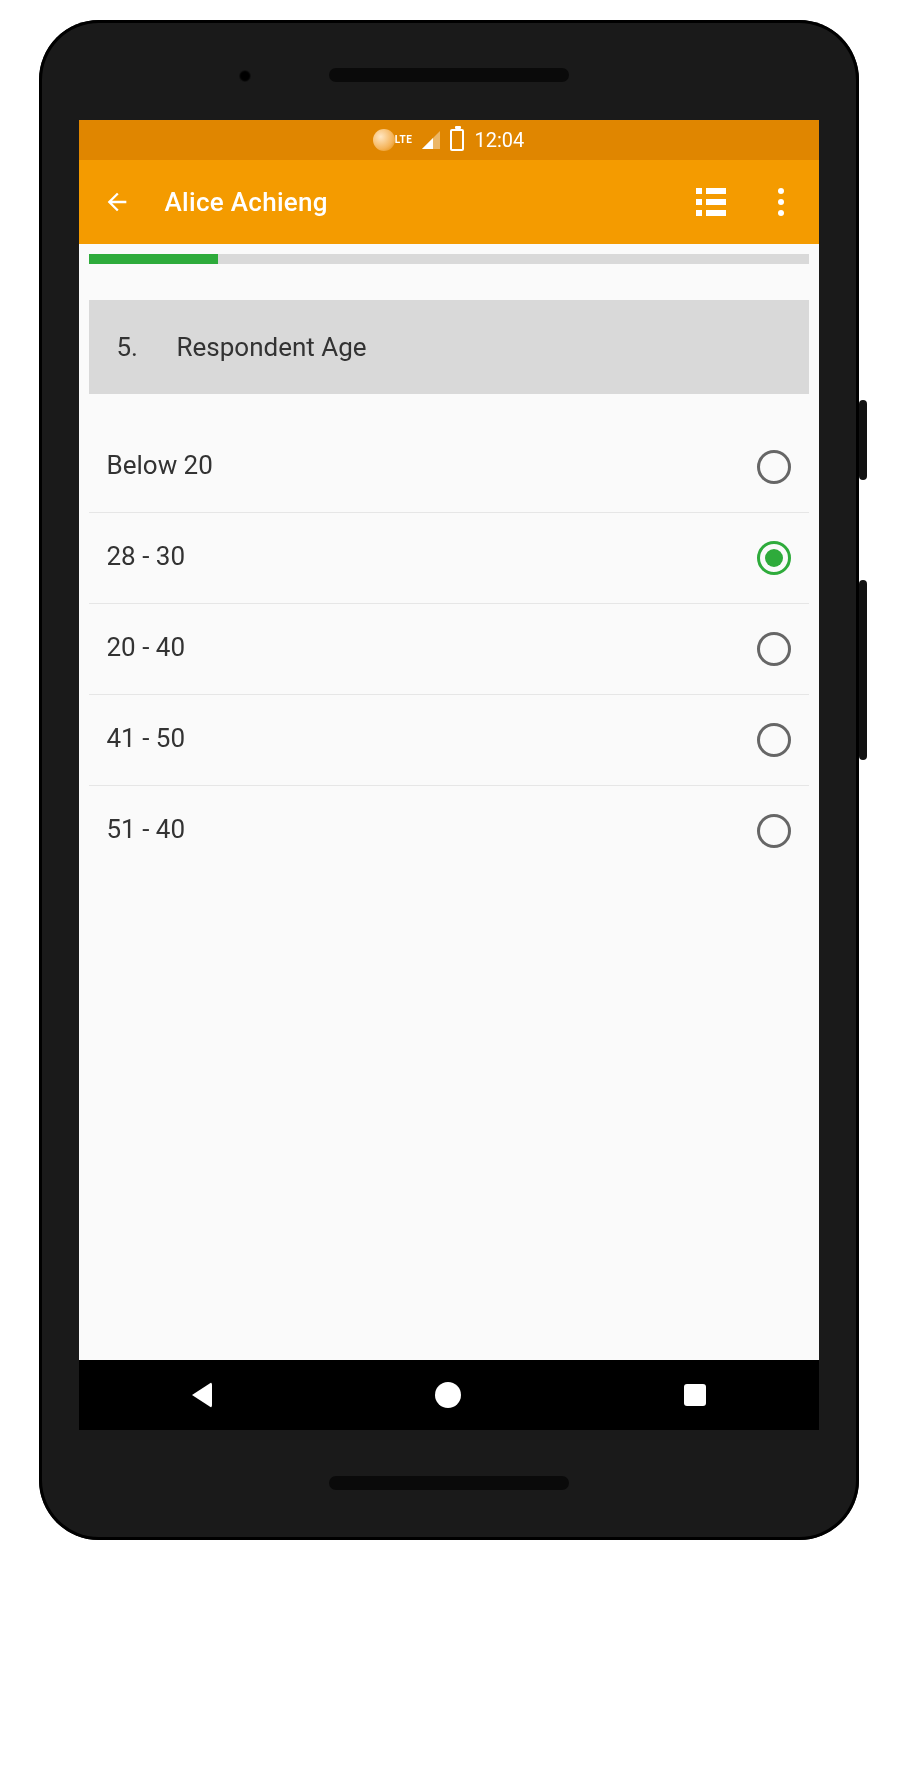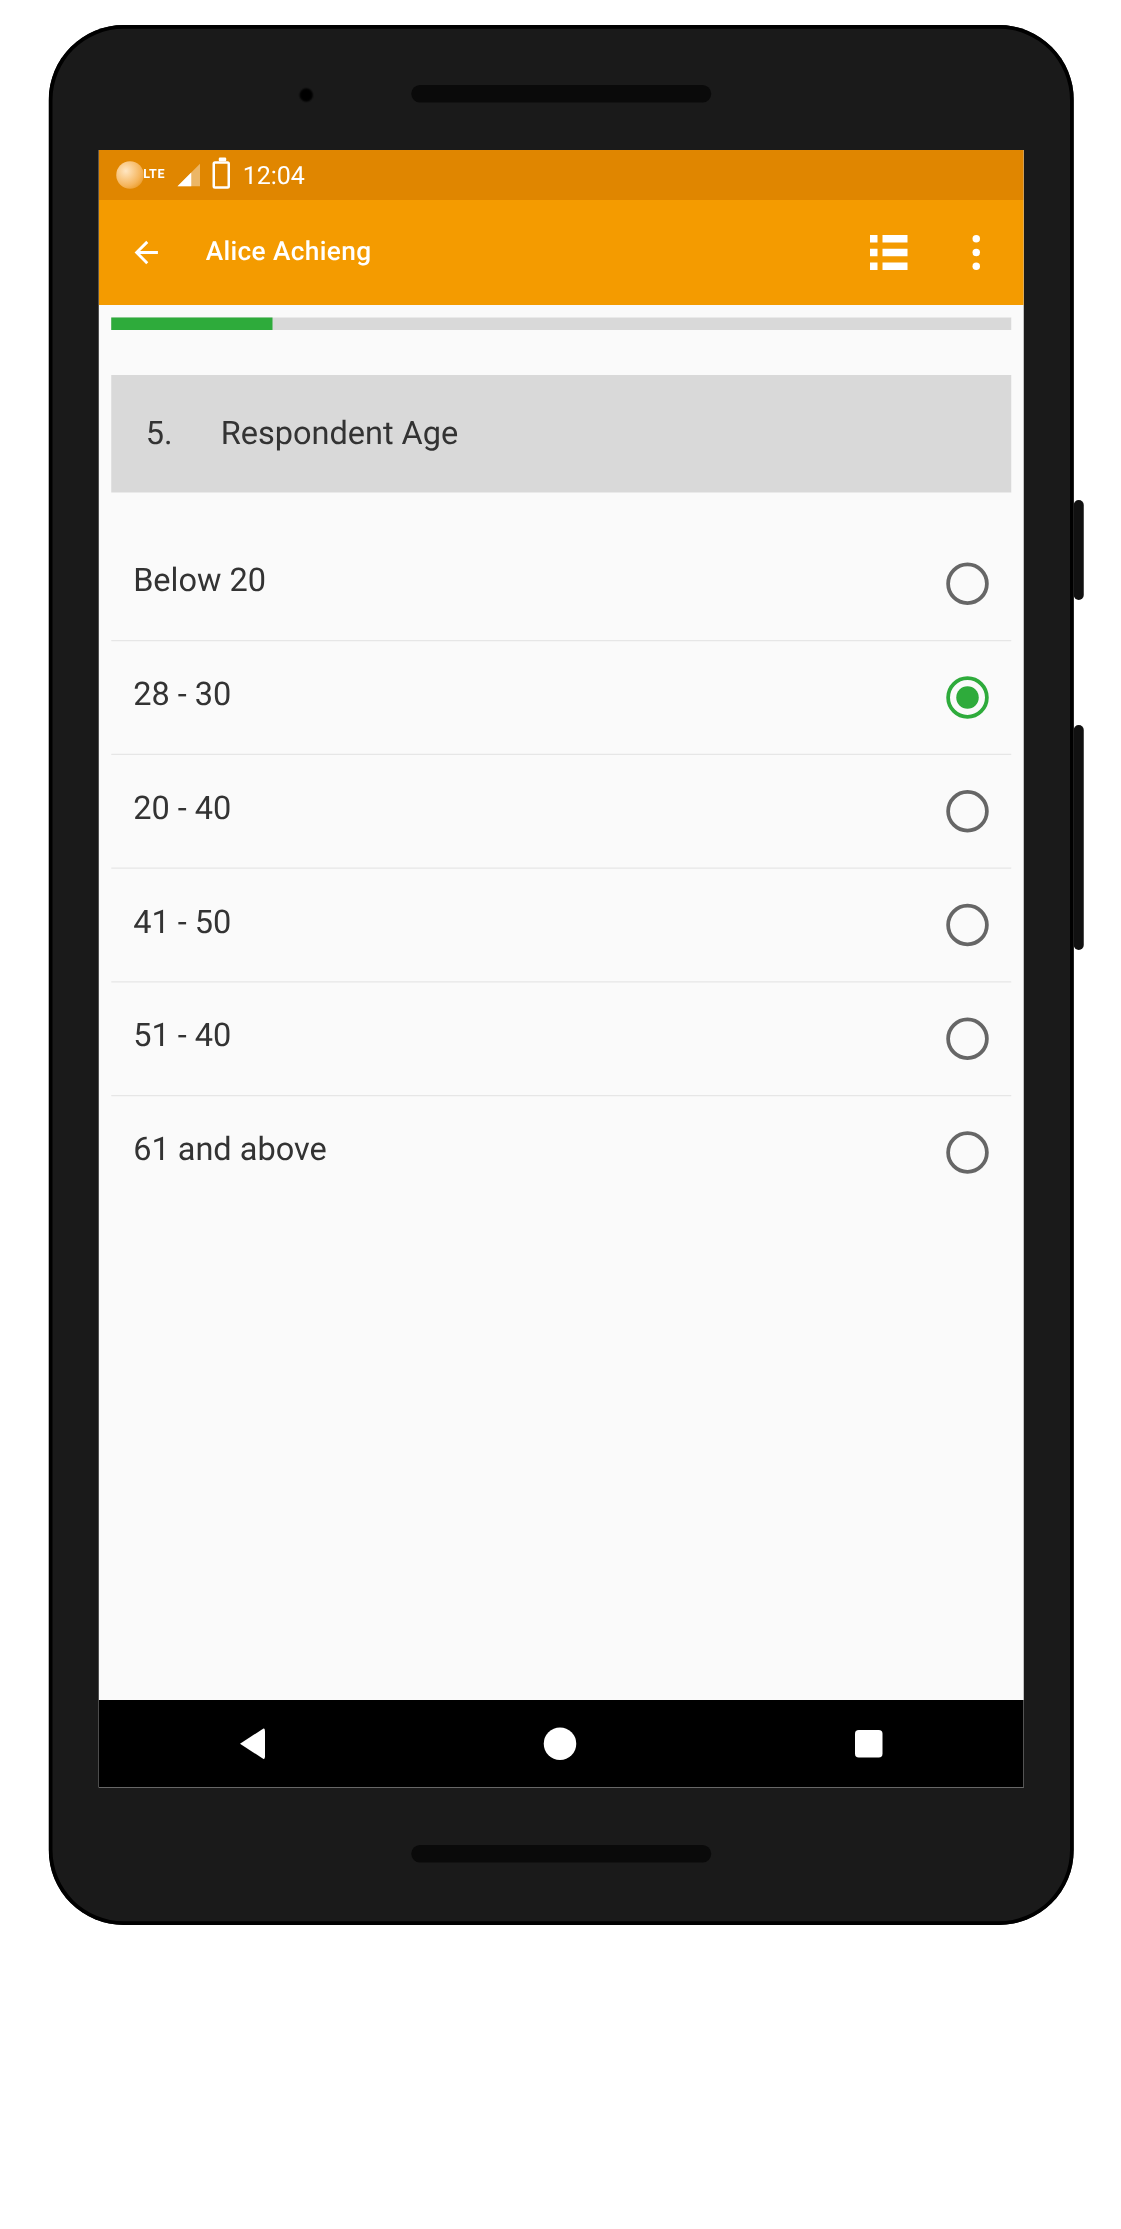--- a/index.html
+++ b/index.html
@@ -60,21 +60,21 @@
     position: relative;
     display: flex;
     flex-direction: column;
   }
   
   .status-bar {
     height: 40px;
     background: #e08600;
     display: flex;
     align-items: center;
-    justify-content: flex-start;
+    justify-content: center;
     padding: 0 14px;
     color: #fff;
     font-size: 22px;
     font-weight: 500;
   }
   .status-left { display:flex; align-items:center; gap:8px;}
   .status-dot { width:22px; height:22px; border-radius:50%; background: radial-gradient(circle at 35% 35%, #ffe6c2, #f5b45a 60%, #e08600 100%); }
   .status-right { display:flex; align-items:center; gap:10px; }
   .lte { font-size:10px; font-weight:700; letter-spacing:0.5px; line-height:1; }
   .sig { position:relative; width:0;height:0;border-style:solid;border-width:0 0 18px 18px;border-color:transparent transparent rgba(255,255,255,0.4) transparent;}
@@ -86,21 +86,21 @@
   
   .app-bar {
     height: 84px;
     background: #f49b00;
     display: flex;
     align-items: center;
     padding: 0 16px;
     color: #fff;
     gap: 26px;
   }
-  .app-bar .title { font-size: 21px; font-weight: 500; flex:1; letter-spacing:0.3px;}
+  .app-bar .title { font-size: 26px; font-weight: 500; flex:1; letter-spacing:0.3px;}
   .icon-btn { width:44px;height:44px;display:flex;align-items:center;justify-content:center;cursor:pointer;}
   .list-icon { display:flex;flex-direction:column;gap:5px;}
   .list-icon .row{display:flex;gap:4px;align-items:center;}
   .list-icon .sq{width:6px;height:6px;background:#fff;}
   .list-icon .ln{width:20px;height:6px;background:#fff;}
   .dots-v{display:flex;flex-direction:column;gap:5px;align-items:center;}
   .dots-v span{width:6px;height:6px;background:#fff;border-radius:50%;}
   
   .progress-wrap{padding:10px 10px 0 10px;}
   .progress{height:10px;background:#d9d9d9;position:relative;}
@@ -206,24 +206,20 @@
             <div class="radio"></div>
           </div>
           <div class="option">
             <span class="opt-label">41 - 50</span>
             <div class="radio"></div>
           </div>
           <div class="option">
             <span class="opt-label">51 - 40</span>
             <div class="radio"></div>
           </div>
-          <div class="option">
-            <span class="opt-label">61 and above</span>
-            <div class="radio"></div>
-          </div>
         </div>
     </div>
 
     <div class="nav-bar">
       <div class="nav-btn">
           <div class="nav-tri"></div>
         </div>
       <div class="nav-btn">
           <div class="nav-circle"></div>
         </div>

